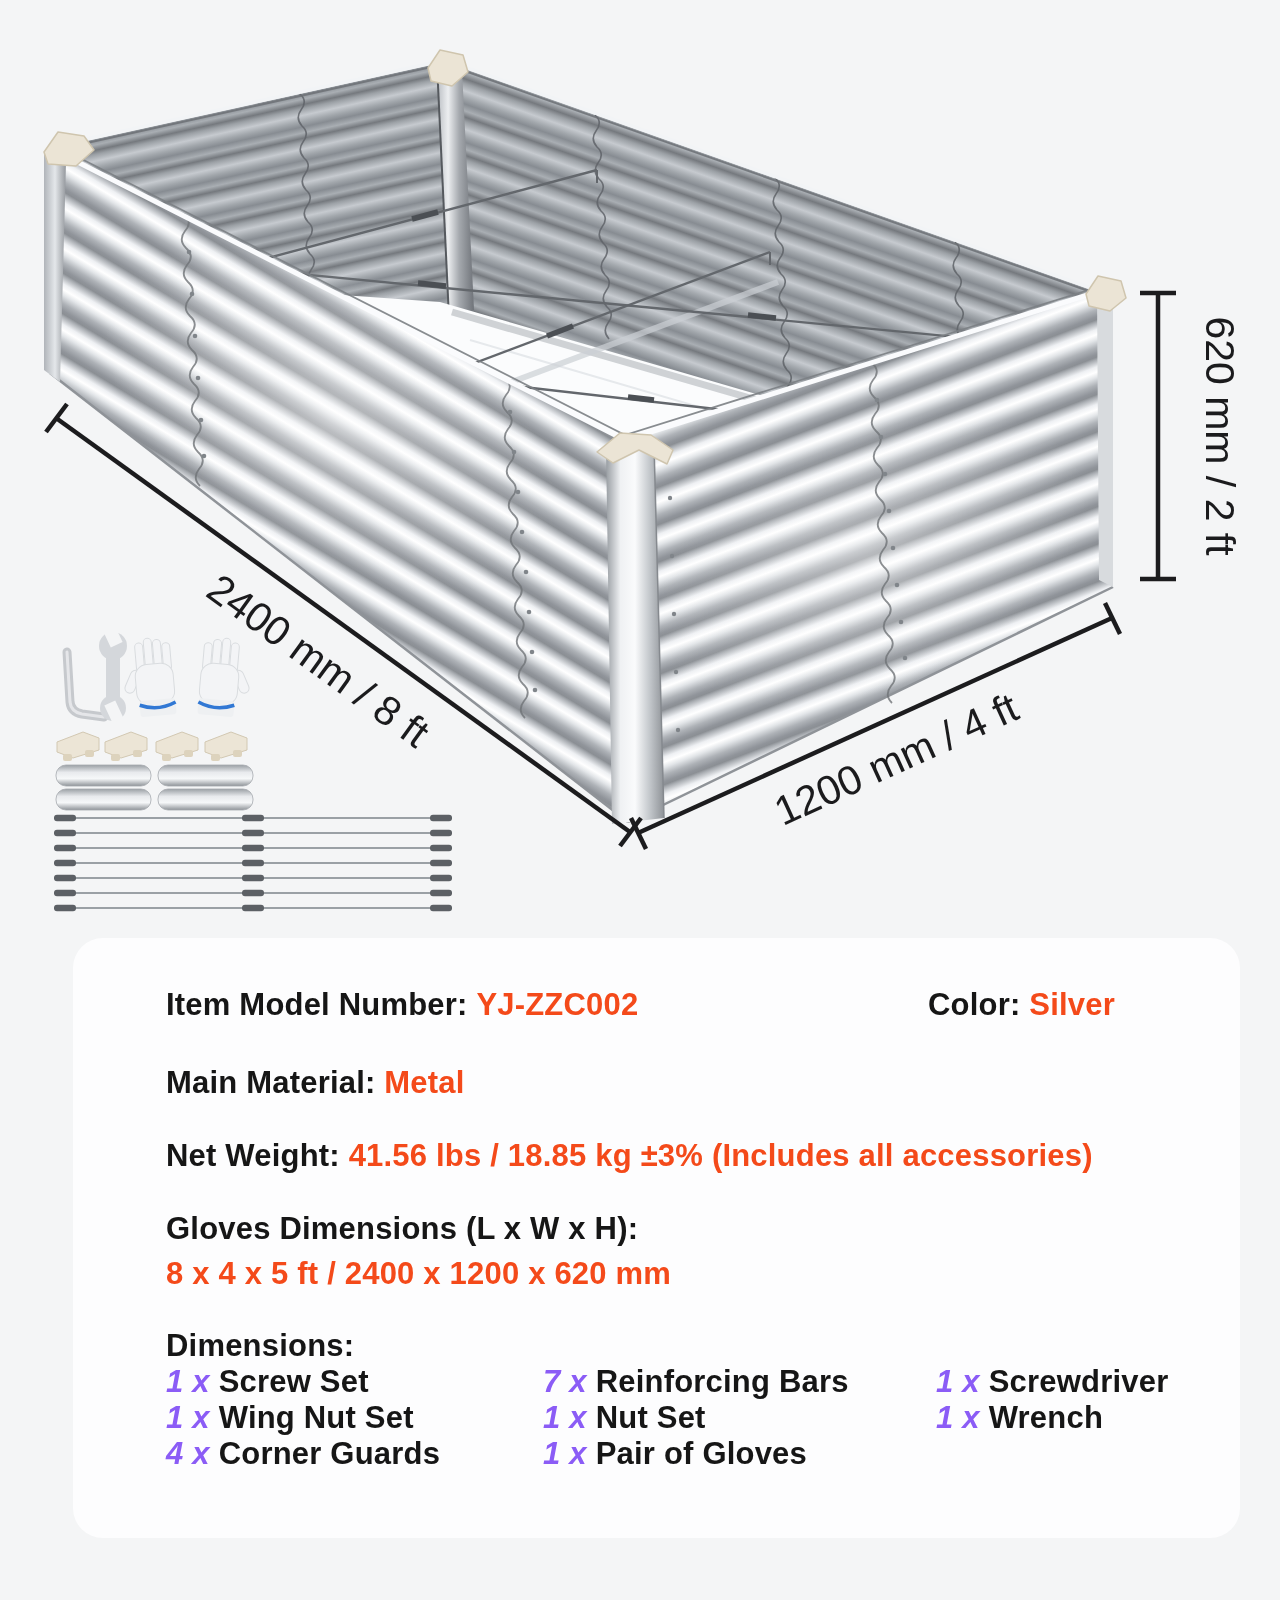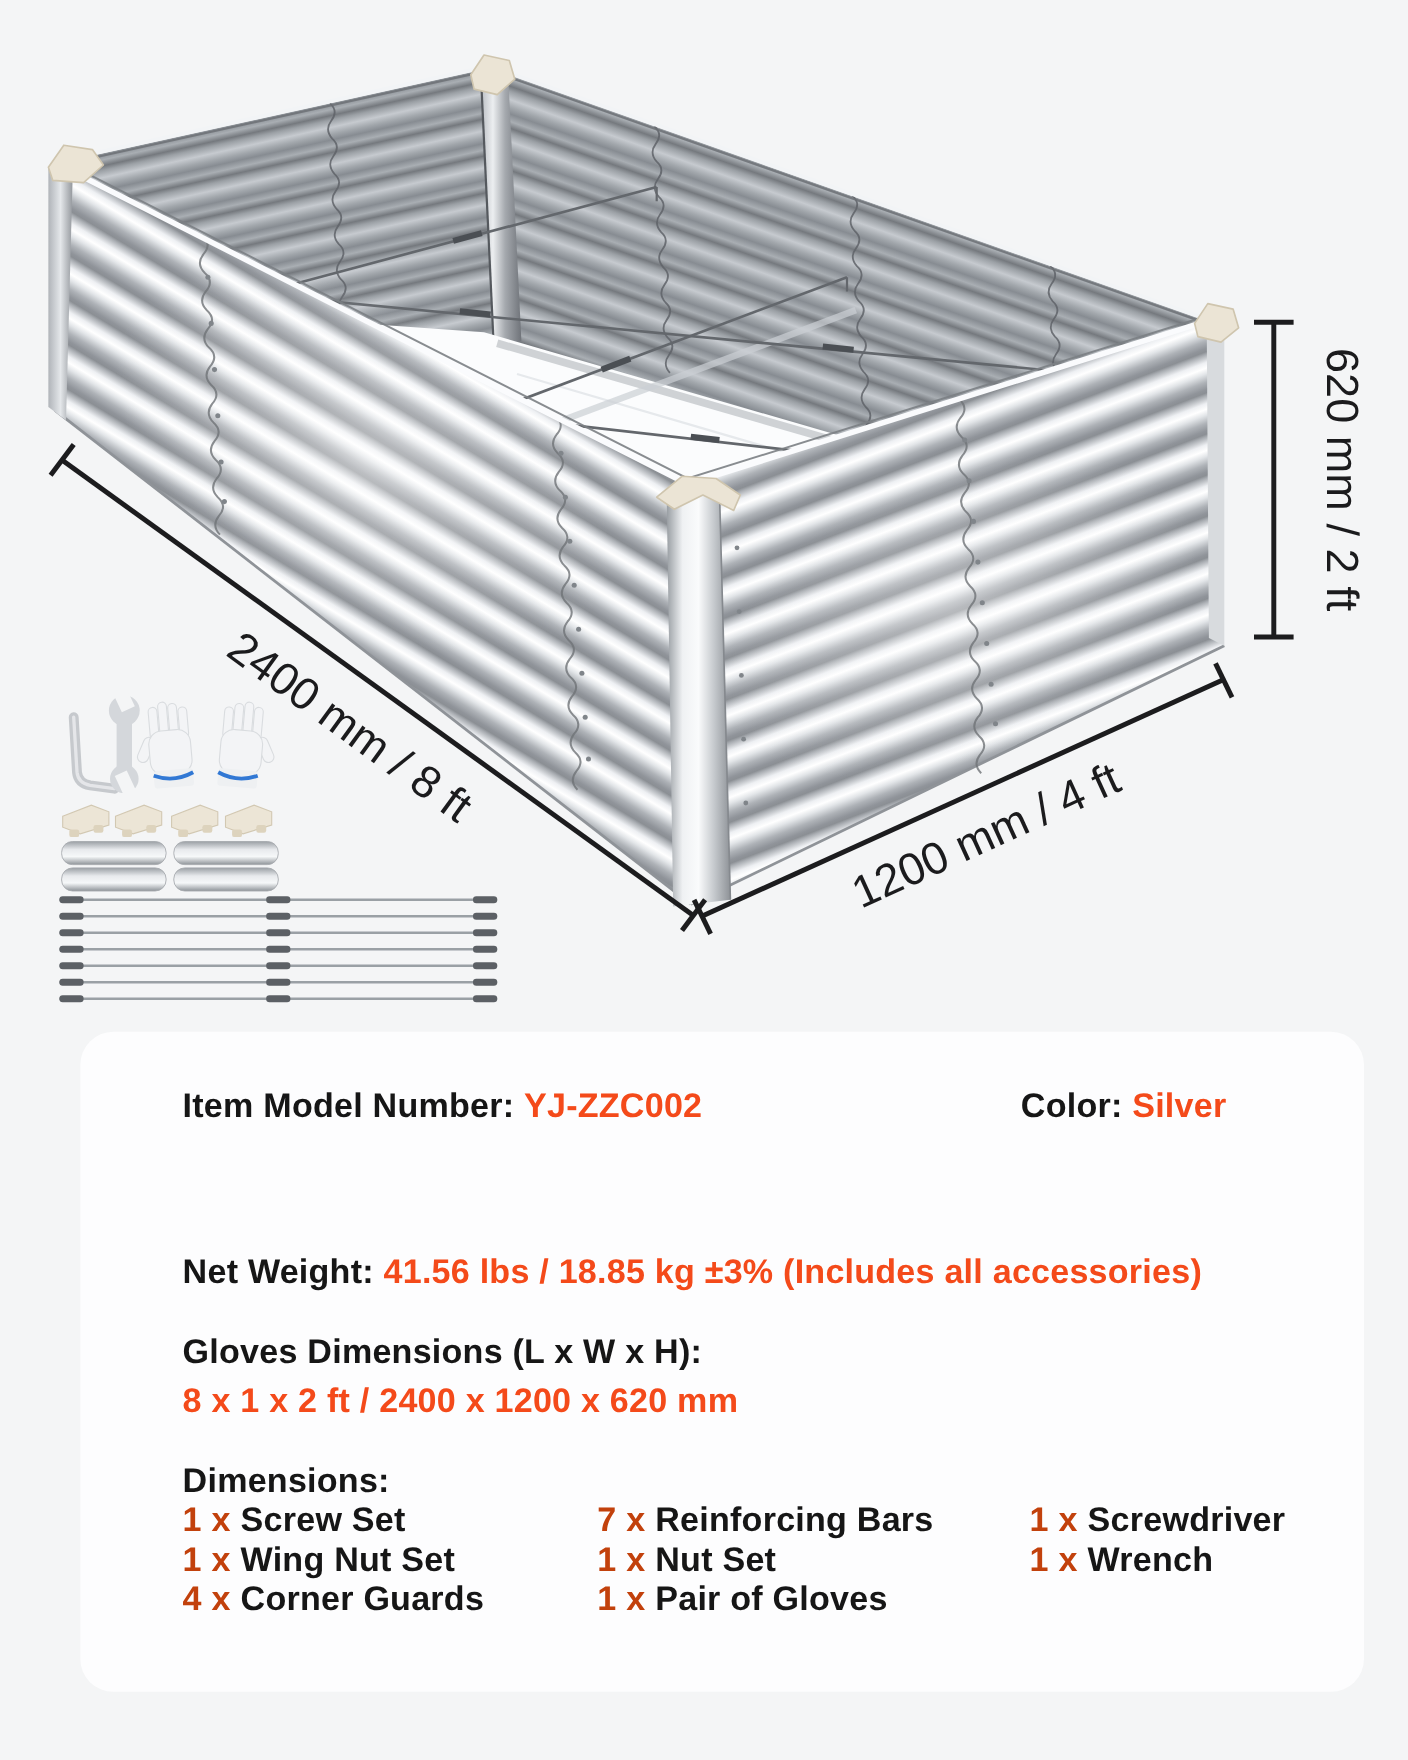--- a/index.html
+++ b/index.html
@@ -4,21 +4,21 @@
 <style>
   html,body{margin:0;padding:0;background:#f4f5f6;}
   .page{position:relative;width:1280px;height:1600px;background:#f4f5f6;overflow:hidden;
         font-family:"Liberation Sans", sans-serif;}
   svg{display:block;}
   .panel{position:absolute;left:73px;top:938px;width:1167px;height:600px;
          background:#fdfdfe;border-radius:30px;}
   .row{position:absolute;left:93px;font-size:31px;line-height:38px;color:#161616;
        font-weight:600;letter-spacing:.2px;white-space:nowrap;}
   .val{color:#f44a1a;font-weight:700;}
-  .acc .qty{color:#c2410c;font-weight:700;margin-right:9px;}
+  .acc .qty{color:#8b5cf6;font-weight:700;margin-right:9px;font-style:italic;}
   .dim-label{font-family:"Liberation Sans", sans-serif;font-size:41px;fill:#1b1b1d;}
 </style>
 </head>
 <body>
 
 <div class="page">
 
   <svg width="1280" height="938" viewBox="0 0 1280 938">
     <defs>
       <linearGradient id="gExtL" gradientUnits="userSpaceOnUse" x1="340" y1="480" x2="322" y2="510" spreadMethod="repeat">
@@ -327,28 +327,31 @@
     </g>
   </svg>
 
   <div class="panel">
     <div class="row" style="top:48px">
       <span>Item Model Number: </span><span class="val">YJ-ZZC002</span>
     </div>
     <div class="row" style="left:855px;top:48px">
       <span>Color: </span><span class="val">Silver</span>
     </div>
+    <div class="row" style="top:126px">
+      <span>Main Material: </span><span class="val">Metal</span>
+    </div>
     <div class="row" style="top:199px">
       <span>Net Weight: </span><span class="val">41.56 lbs / 18.85 kg ±3% (Includes all accessories)</span>
     </div>
     <div class="row" style="top:272px">
       <span>Gloves Dimensions (L x W x H):</span>
     </div>
     <div class="row" style="top:317px">
-      <span class="val">8 x 1 x 2 ft / 2400 x 1200 x 620 mm</span>
+      <span class="val">8 x 4 x 5 ft / 2400 x 1200 x 620 mm</span>
     </div>
 
     <div class="row" style="top:389px">
       <span>Dimensions:</span>
     </div>
 
     <div class="row acc" style="left:93px;top:425px"><span class="qty">1 x</span><span>Screw Set</span></div>
     <div class="row acc" style="left:470px;top:425px"><span class="qty">7 x</span><span>Reinforcing Bars</span></div>
     <div class="row acc" style="left:863px;top:425px"><span class="qty">1 x</span><span>Screwdriver</span></div>
     <div class="row acc" style="left:93px;top:461px"><span class="qty">1 x</span><span>Wing Nut Set</span></div>

